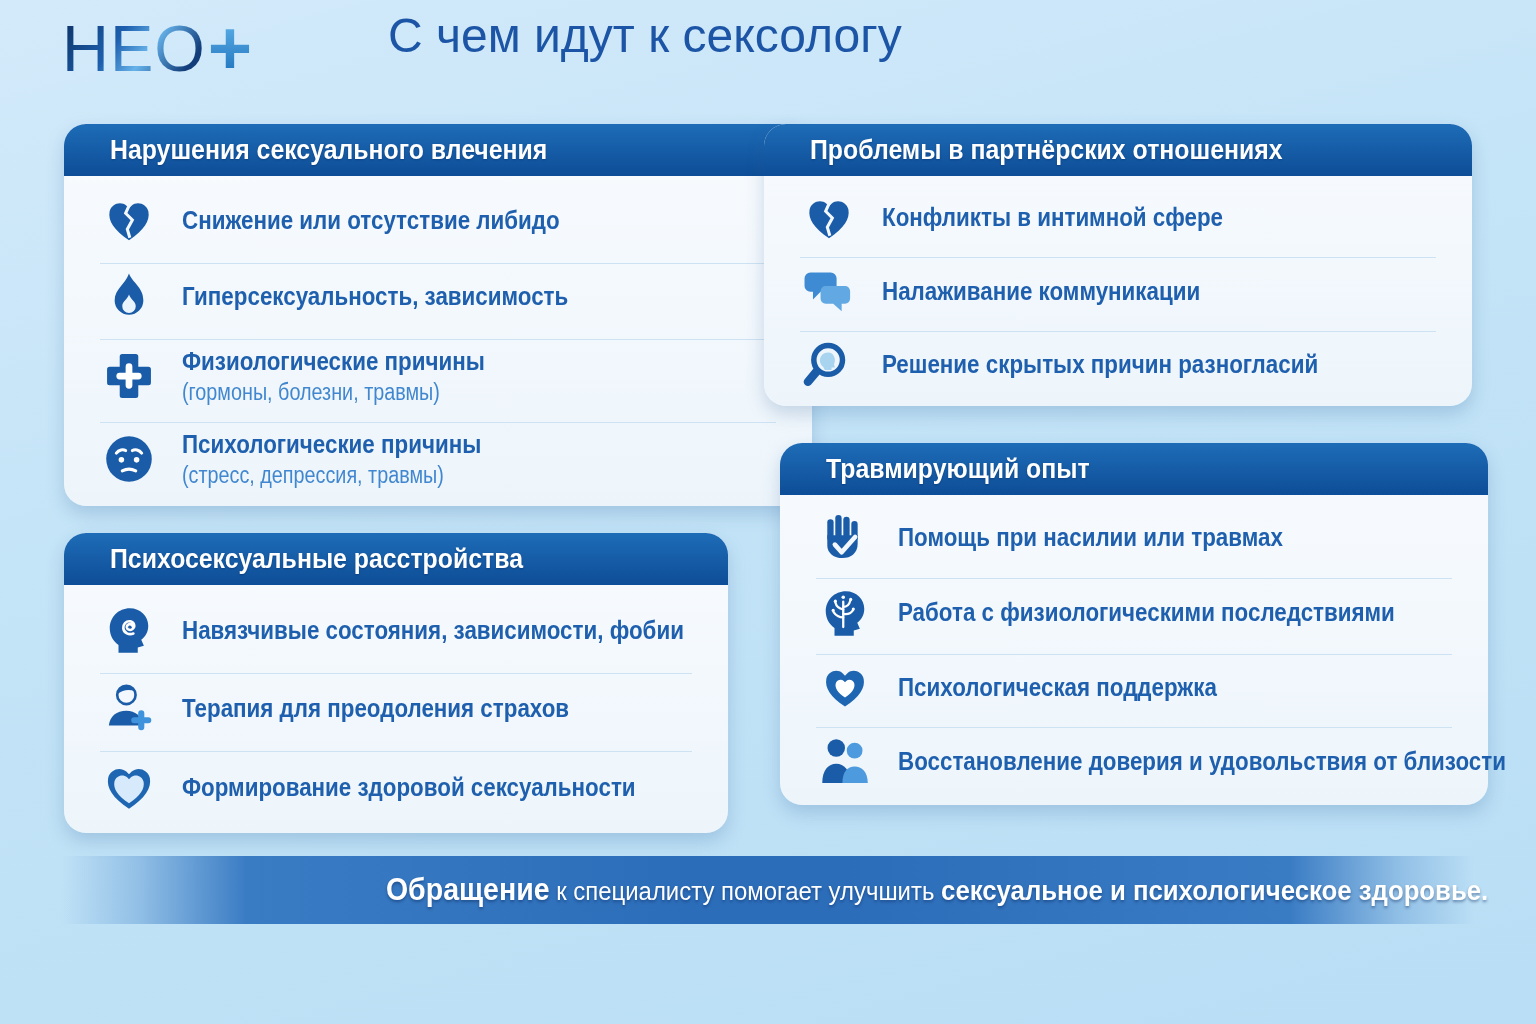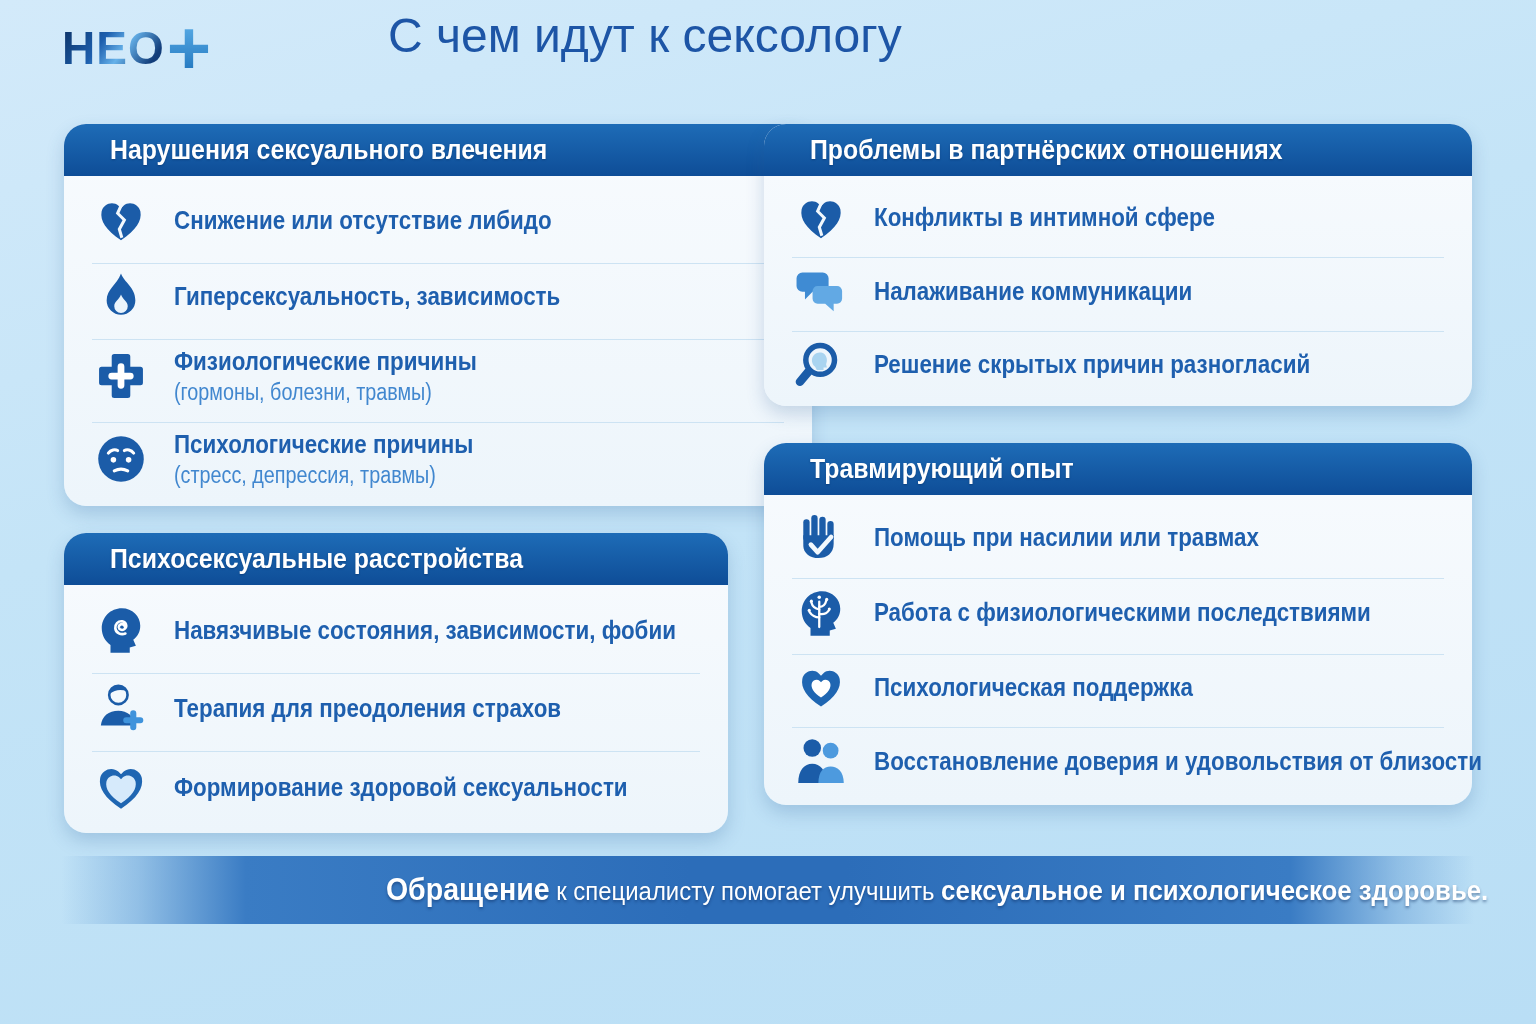--- a/index.html
+++ b/index.html
@@ -2,44 +2,44 @@
 <html lang="ru"><head>
 <meta charset="utf-8">
 <style>
   html,body{margin:0;padding:0;}
   body{font-family:"Liberation Sans",sans-serif;}
   .page{position:relative;width:1536px;height:1024px;overflow:hidden;
         background:linear-gradient(165deg,#d3eafa 0%,#c4e4f7 40%,#b9def5 100%);}
 
   
   .logo{position:absolute;left:62px;top:14px;display:flex;align-items:center;}
-  .logo-text{font-size:46px;font-weight:700;letter-spacing:1px;line-height:1;
+  .logo-text{font-size:65px;font-weight:400;letter-spacing:1px;line-height:1;
              background:linear-gradient(125deg,#0b2f60 0%,#1d5fae 38%,#66b2ea 58%,#123d7a 85%);
              -webkit-background-clip:text;background-clip:text;color:transparent;}
   .logo-plus{font-size:76px;font-weight:800;line-height:.9;margin-left:2px;
              background:linear-gradient(180deg,#63b6ed 0%,#1f74bd 90%);
              -webkit-background-clip:text;background-clip:text;color:transparent;}
   .title{position:absolute;left:388px;top:8px;margin:0;font-size:48px;font-weight:400;
          color:#1d55a6;white-space:nowrap;}
 
   
   .card{position:absolute;border-radius:22px;
         background:linear-gradient(180deg,#f8fbfe 0%,#edf5fb 100%);
         box-shadow:0 8px 18px rgba(40,90,150,.22);}
   .card-a{left:64px; top:124px;width:748px;height:382px;}
   .card-b{left:64px; top:533px;width:664px;height:300px;}
   .card-c{left:764px;top:124px;width:708px;height:282px;}
-  .card-d{left:764px;top:443px;width:708px;height:362px;}
+  .card-d{left:780px;top:443px;width:708px;height:362px;}
   .card-header{height:52px;border-radius:22px 22px 0 0;display:flex;align-items:center;
                padding-left:46px;background:linear-gradient(180deg,#1e6cb7 0%,#0e4d97 100%);}
   .hdr-text{color:#fff;font-size:27px;font-weight:700;white-space:nowrap;
             transform:scaleX(.92);transform-origin:left center;display:inline-block;
             text-shadow:0 1px 2px rgba(0,30,70,.35);}
   .card-body{height:calc(100% - 52px);box-sizing:border-box;display:flex;
-             flex-direction:column;justify-content:space-evenly;padding:2px 28px;}
+             flex-direction:column;justify-content:space-evenly;padding:2px 36px;}
   .item{display:flex;align-items:center;gap:24px;padding:6px 0;}
   .item + .item{border-top:1px solid #cde3f3;}
   .icon{width:58px;flex:0 0 58px;display:flex;justify-content:center;align-items:center;}
   .lines{display:flex;flex-direction:column;min-width:0;}
   .item-text{font-size:26px;font-weight:600;color:#1e5fae;white-space:nowrap;
              transform:scaleX(.86);transform-origin:left center;display:inline-block;}
   .item-sub{font-size:23px;font-weight:400;color:#4187cf;white-space:nowrap;margin-top:2px;
             transform:scaleX(.86);transform-origin:left center;display:inline-block;}
   .b-bold{font-weight:800;}
 

